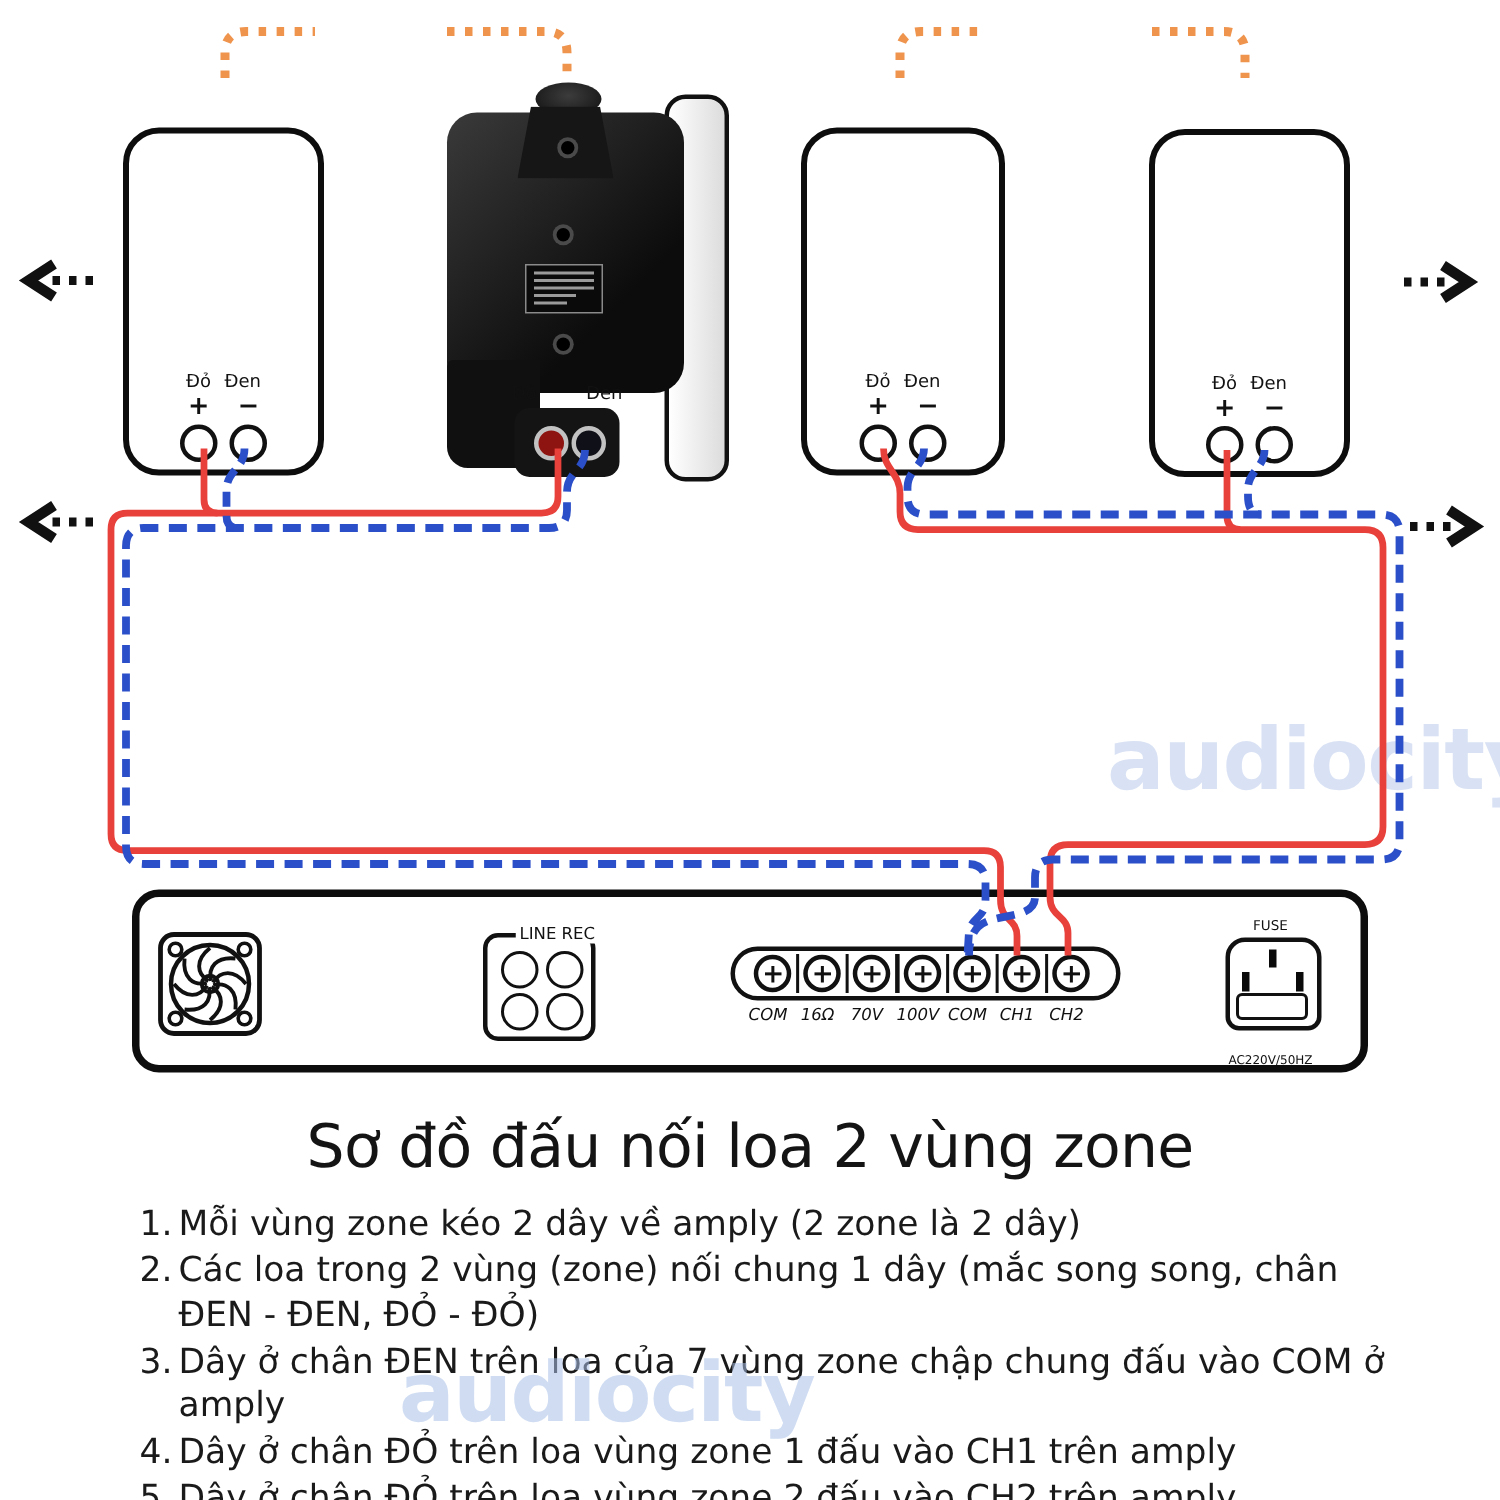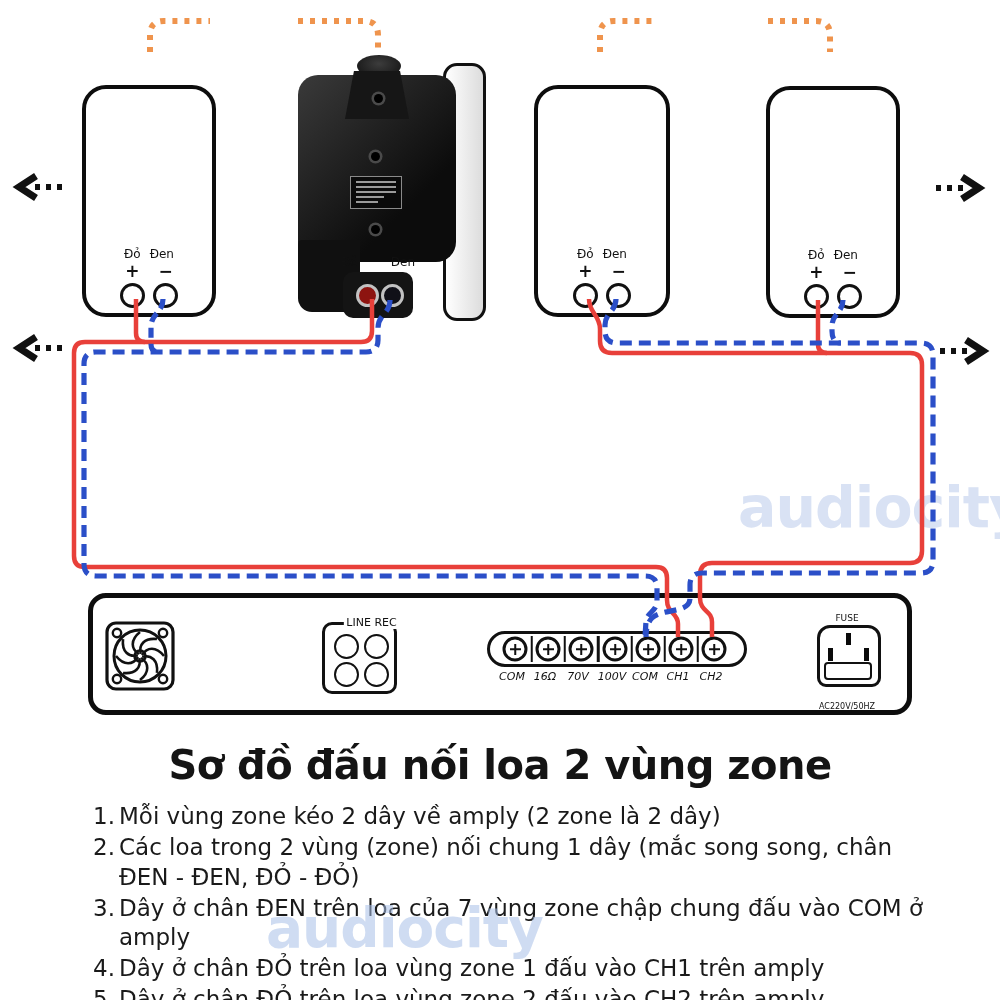--- a/index.html
+++ b/index.html
@@ -48,21 +48,21 @@
   .fuse-lbl{position:absolute;left:724px;top:15px;width:60px;text-align:center;font-size:9px;color:#111;}
   .iec{position:absolute;left:724px;top:27px;width:58px;height:56px;border:3px solid #111;border-radius:13px 13px 9px 9px;background:#fff;}
   .iec .pin{position:absolute;background:#0a0a0a;}
   .iec .drawer{position:absolute;left:4px;bottom:4px;width:44px;height:14px;border:2.5px solid #111;border-radius:4px;background:#fff;}
   .power-lbl{position:absolute;left:712px;top:92px;width:84px;text-align:center;font-size:8px;color:#111;margin-top:12px;}
   
   .wm{position:absolute;font-weight:bold;letter-spacing:-1px;}
   .wm1{left:738px;top:474px;font-size:57px;color:#d9e2f4;z-index:1;}
   .wm2{left:266px;top:896px;font-size:55px;color:rgba(168,192,232,0.55);z-index:6;}
   
-  .title{position:absolute;left:0;top:742px;width:1000px;text-align:center;font-size:40px;font-weight:700;letter-spacing:-0.5px;color:#141414;z-index:5;}
+  .title{position:absolute;left:0;top:742px;width:1000px;text-align:center;font-size:40px;font-weight:400;letter-spacing:-0.5px;color:#141414;z-index:5;}
   .instructions{position:absolute;left:93px;top:802px;width:842px;font-size:23px;line-height:29.5px;color:#1a1a1a;z-index:5;}
   .ins-item{display:flex;margin-bottom:1.5px;}
   .ins-num{flex:0 0 26px;}
   .ins-text{flex:1;}
   
   .layer2{z-index:2;} .layer3{z-index:3;position:absolute;left:0;top:0;pointer-events:none;}
 </style>
 </head>
 <body>
 

